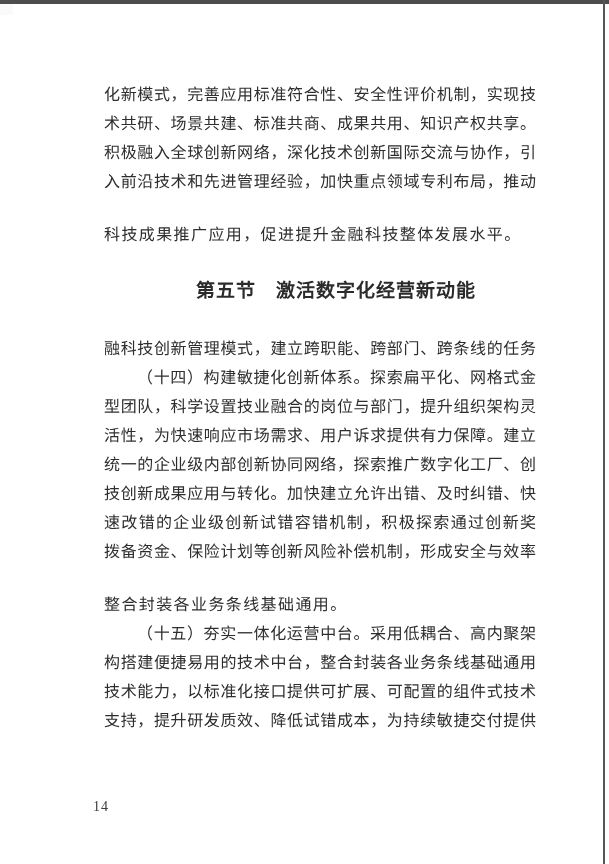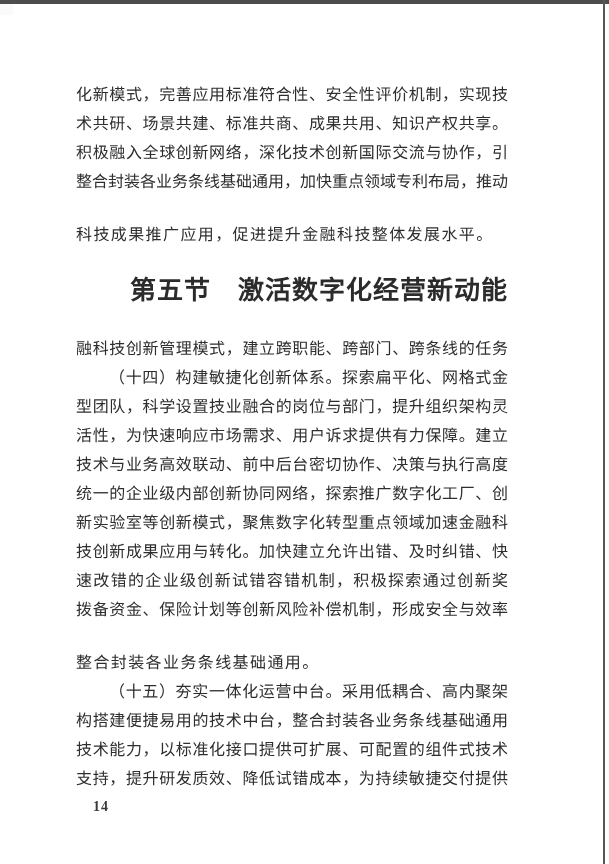--- a/index.html
+++ b/index.html
@@ -27,21 +27,21 @@
     background: #fafafa;
   }
   .scan-right-line {
     position: absolute;
     left: 603px; top: 0;
     width: 2px; height: 864px;
     background: #575757;
   }
   .content {
     position: absolute;
-    left: 76px;
+    left: 104px;
     top: 80px;
     width: 432px;
     color: #2e2e2e;
     font-size: 16px;
     line-height: 29px;
   }
   .para { margin: 0; }
   .line {
     margin: 0;
     text-align: justify;
@@ -53,64 +53,61 @@
     padding-left: 33px;
   }
   .line.para-end {
     text-align-last: left;
     letter-spacing: 1.4px;
     margin-top: 24px;
   }
   .section-heading {
     margin: 27px 0 29px 0;
     padding-left: 32px;
-    text-align: right;
-    font-size: 26px;
+    text-align: center;
+    font-size: 19px;
     font-weight: 600;
     line-height: 29px;
     letter-spacing: 1px;
     color: #2b2b2b;
   }
   .page-number {
     position: absolute;
     left: 93px;
     top: 799px;
     font-size: 14px;
     letter-spacing: 1px;
     color: #3a3a3a;
-    font-weight: bold;
   }
 </style>
 </head>
 <body>
 
 <div class="scan-top-bar"></div>
 <div class="scan-top-corner"></div>
 <div class="scan-right-line"></div>
 
 <div class="content">
 
   <section class="para">
     <p class="line">化新模式，完善应用标准符合性、安全性评价机制，实现技</p>
     <p class="line">术共研、场景共建、标准共商、成果共用、知识产权共享。</p>
     <p class="line">积极融入全球创新网络，深化技术创新国际交流与协作，引</p>
-    <p class="line">整合封装各业务条线基础通用，加快重点领域专利布局，推动</p>
+    <p class="line">入前沿技术和先进管理经验，加快重点领域专利布局，推动</p>
     <p class="line para-end">科技成果推广应用，促进提升金融科技整体发展水平。</p>
   </section>
 
   <h2 class="section-heading">第五节　激活数字化经营新动能</h2>
 
   <section class="para">
     <p class="line">融科技创新管理模式，建立跨职能、跨部门、跨条线的任务</p>
     <p class="line indent">（十四）构建敏捷化创新体系。探索扁平化、网格式金</p>
     <p class="line">型团队，科学设置技业融合的岗位与部门，提升组织架构灵</p>
     <p class="line">活性，为快速响应市场需求、用户诉求提供有力保障。建立</p>
-    <p class="line">技术与业务高效联动、前中后台密切协作、决策与执行高度</p>
     <p class="line">统一的企业级内部创新协同网络，探索推广数字化工厂、创</p>
-    <p class="line">新实验室等创新模式，聚焦数字化转型重点领域加速金融科</p>
     <p class="line">技创新成果应用与转化。加快建立允许出错、及时纠错、快</p>
     <p class="line">速改错的企业级创新试错容错机制，积极探索通过创新奖</p>
     <p class="line">拨备资金、保险计划等创新风险补偿机制，形成安全与效率</p>
     <p class="line para-end">整合封装各业务条线基础通用。</p>
   </section>
 
   <section class="para">
     <p class="line indent">（十五）夯实一体化运营中台。采用低耦合、高内聚架</p>
     <p class="line">构搭建便捷易用的技术中台，整合封装各业务条线基础通用</p>
     <p class="line">技术能力，以标准化接口提供可扩展、可配置的组件式技术</p>

